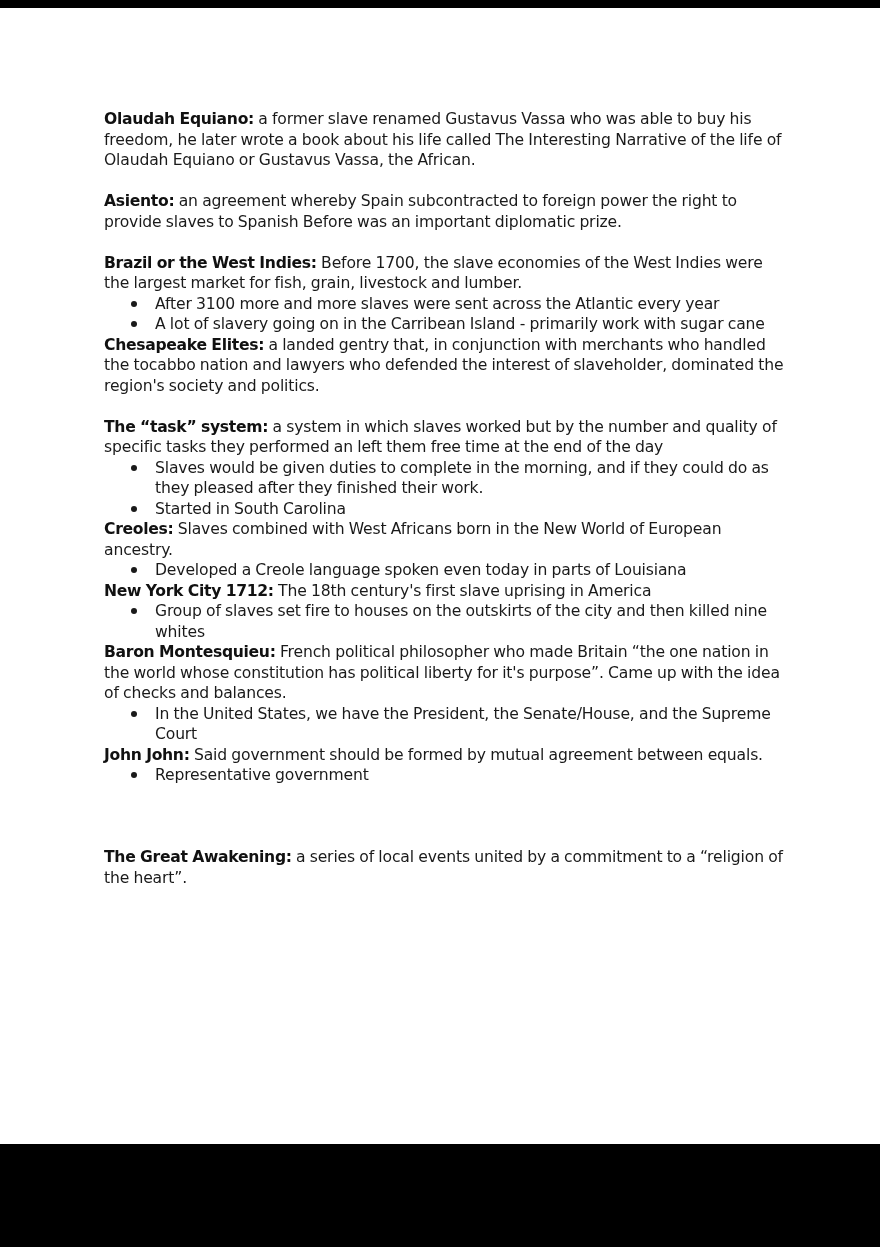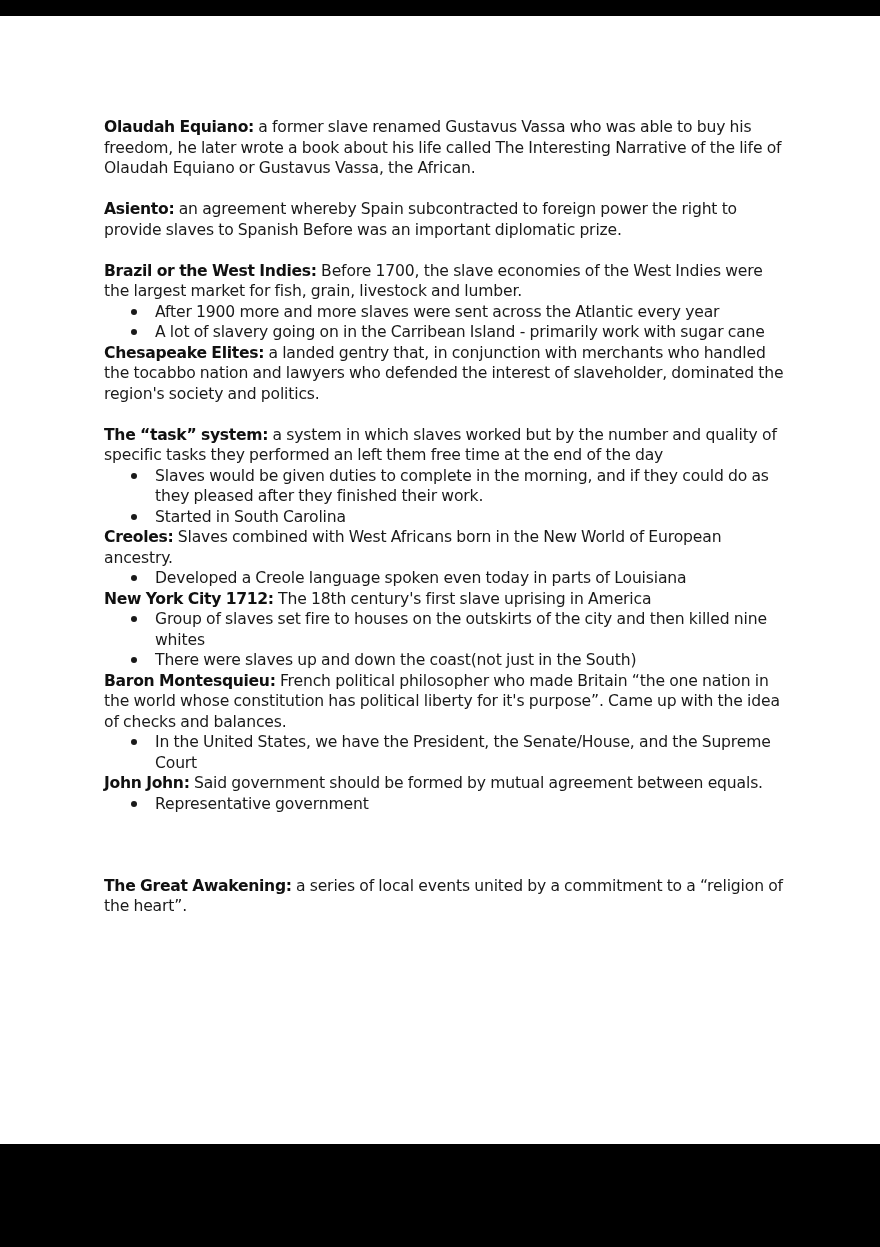--- a/index.html
+++ b/index.html
@@ -9,21 +9,21 @@
     }
     body {
       width: 880px;
       height: 1247px;
       position: relative;
       overflow: hidden;
     }
     .page {
       position: absolute;
       left: 0;
-      top: 16px;
+      top: 8px;
       width: 880px;
       height: 1144px;
       background: #ffffff;
     }
     .content {
       position: absolute;
       left: 104px;
       top: 101px;
       width: 680px;
       font-family: "DejaVu Sans", sans-serif;
@@ -82,42 +82,41 @@
   <div class="content">
 
     <p class="para"><span class="term">Olaudah Equiano:</span><span> a former slave renamed Gustavus Vassa who was able to buy his freedom, he later wrote a book about his life called The Interesting Narrative of the life of Olaudah Equiano or Gustavus Vassa, the African.</span></p>
     <div class="gap"></div>
 
     <p class="para"><span class="term">Asiento:</span><span> an agreement whereby Spain subcontracted to foreign power the right to provide slaves to Spanish Before was an important diplomatic prize.</span></p>
     <div class="gap"></div>
 
     <p class="para"><span class="term">Brazil or the West Indies:</span><span> Before 1700, the slave economies of the West Indies were the largest market for fish, grain, livestock and lumber.</span></p>
     <ul class="bullets">
-      <li><span class="dot"></span><span>After 1900 more and more slaves were sent across the Atlantic every year</span></li>
+      <li><span class="dot"></span><span>After 3100 more and more slaves were sent across the Atlantic every year</span></li>
       <li><span class="dot"></span><span>A lot of slavery going on in the Carribean Island - primarily work with sugar cane</span></li>
     </ul>
 
     <p class="para"><span class="term">Chesapeake Elites:</span><span> a landed gentry that, in conjunction with merchants who handled the tocabbo nation and lawyers who defended the interest of slaveholder, dominated the region's society and politics.</span></p>
     <div class="gap"></div>
 
     <p class="para"><span class="term">The “task” system:</span><span> a system in which slaves worked but by the number and quality of specific tasks they performed an left them free time at the end of the day</span></p>
     <ul class="bullets">
       <li><span class="dot"></span><span>Slaves would be given duties to complete in the morning, and if they could do as they pleased after they finished their work.</span></li>
       <li><span class="dot"></span><span>Started in South Carolina</span></li>
     </ul>
 
     <p class="para"><span class="term">Creoles:</span><span> Slaves combined with West Africans born in the New World of European ancestry.</span></p>
     <ul class="bullets">
       <li><span class="dot"></span><span>Developed a Creole language spoken even today in parts of Louisiana</span></li>
     </ul>
 
     <p class="para"><span class="term">New York City 1712:</span><span> The 18th century's first slave uprising in America</span></p>
     <ul class="bullets">
       <li><span class="dot"></span><span>Group of slaves set fire to houses on the outskirts of the city and then killed nine whites</span></li>
-      <li><span class="dot"></span><span>There were slaves up and down the coast(not just in the South)</span></li>
     </ul>
 
     <p class="para"><span class="term">Baron Montesquieu:</span><span> French political philosopher who made Britain “the one nation in the world whose constitution has political liberty for it's purpose”. Came up with the idea of checks and balances.</span></p>
     <ul class="bullets">
       <li><span class="dot"></span><span>In the United States, we have the President, the Senate/House, and the Supreme Court</span></li>
     </ul>
 
     <p class="para"><span class="term">John John:</span><span> Said government should be formed by mutual agreement between equals.</span></p>
     <ul class="bullets">
       <li><span class="dot"></span><span>Representative government</span></li>

